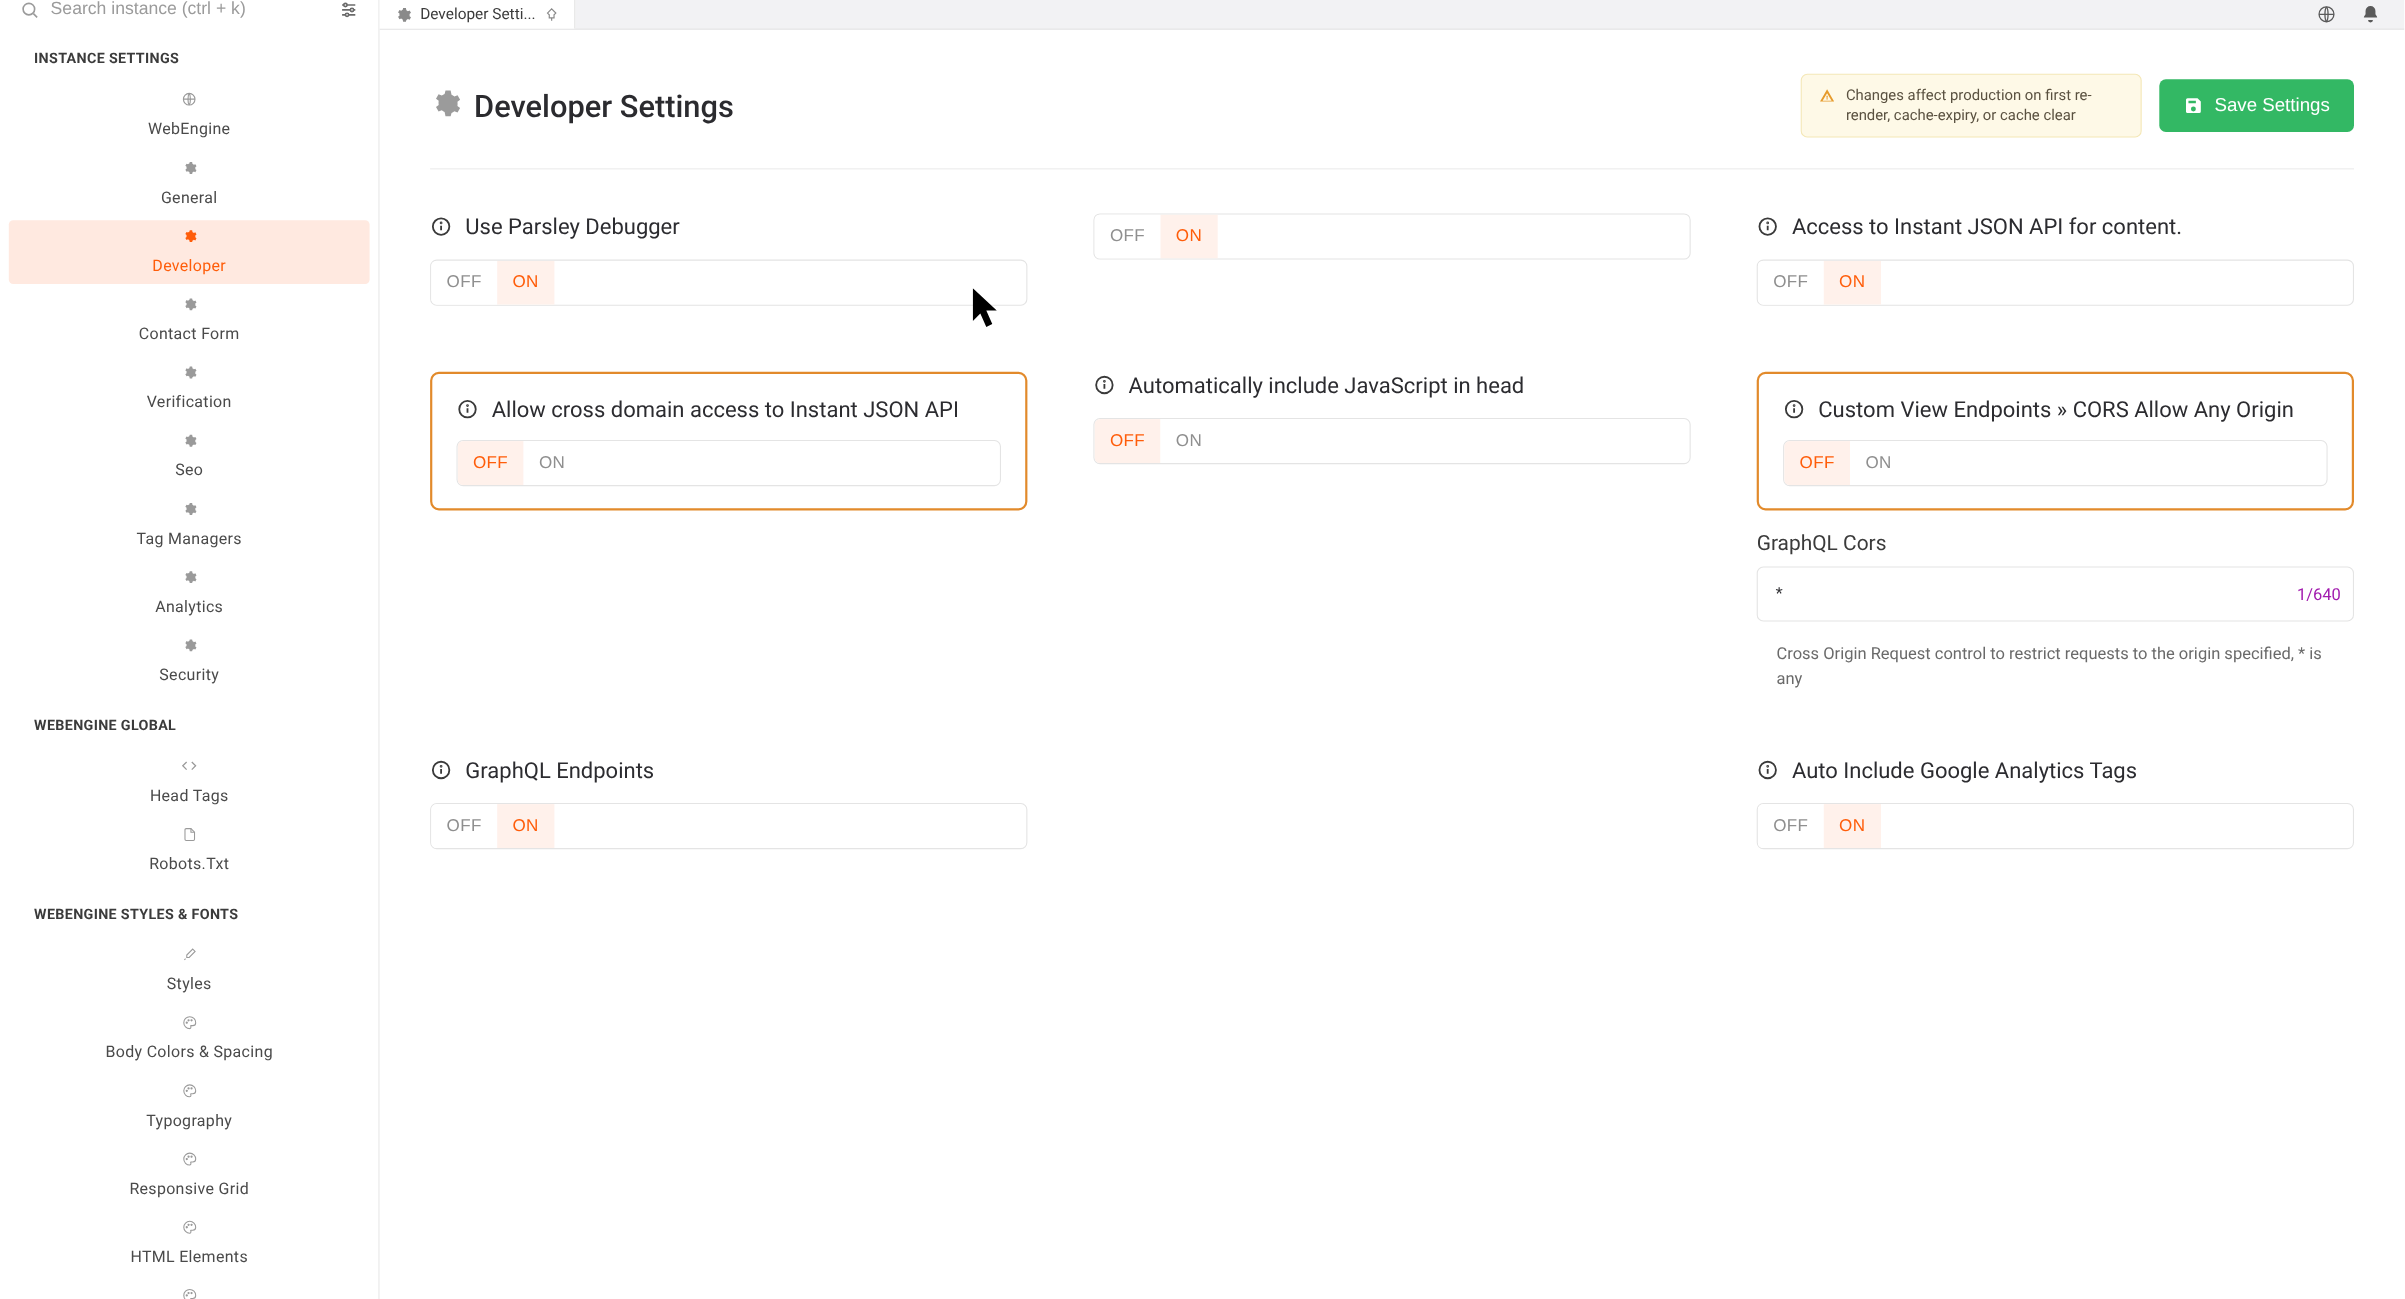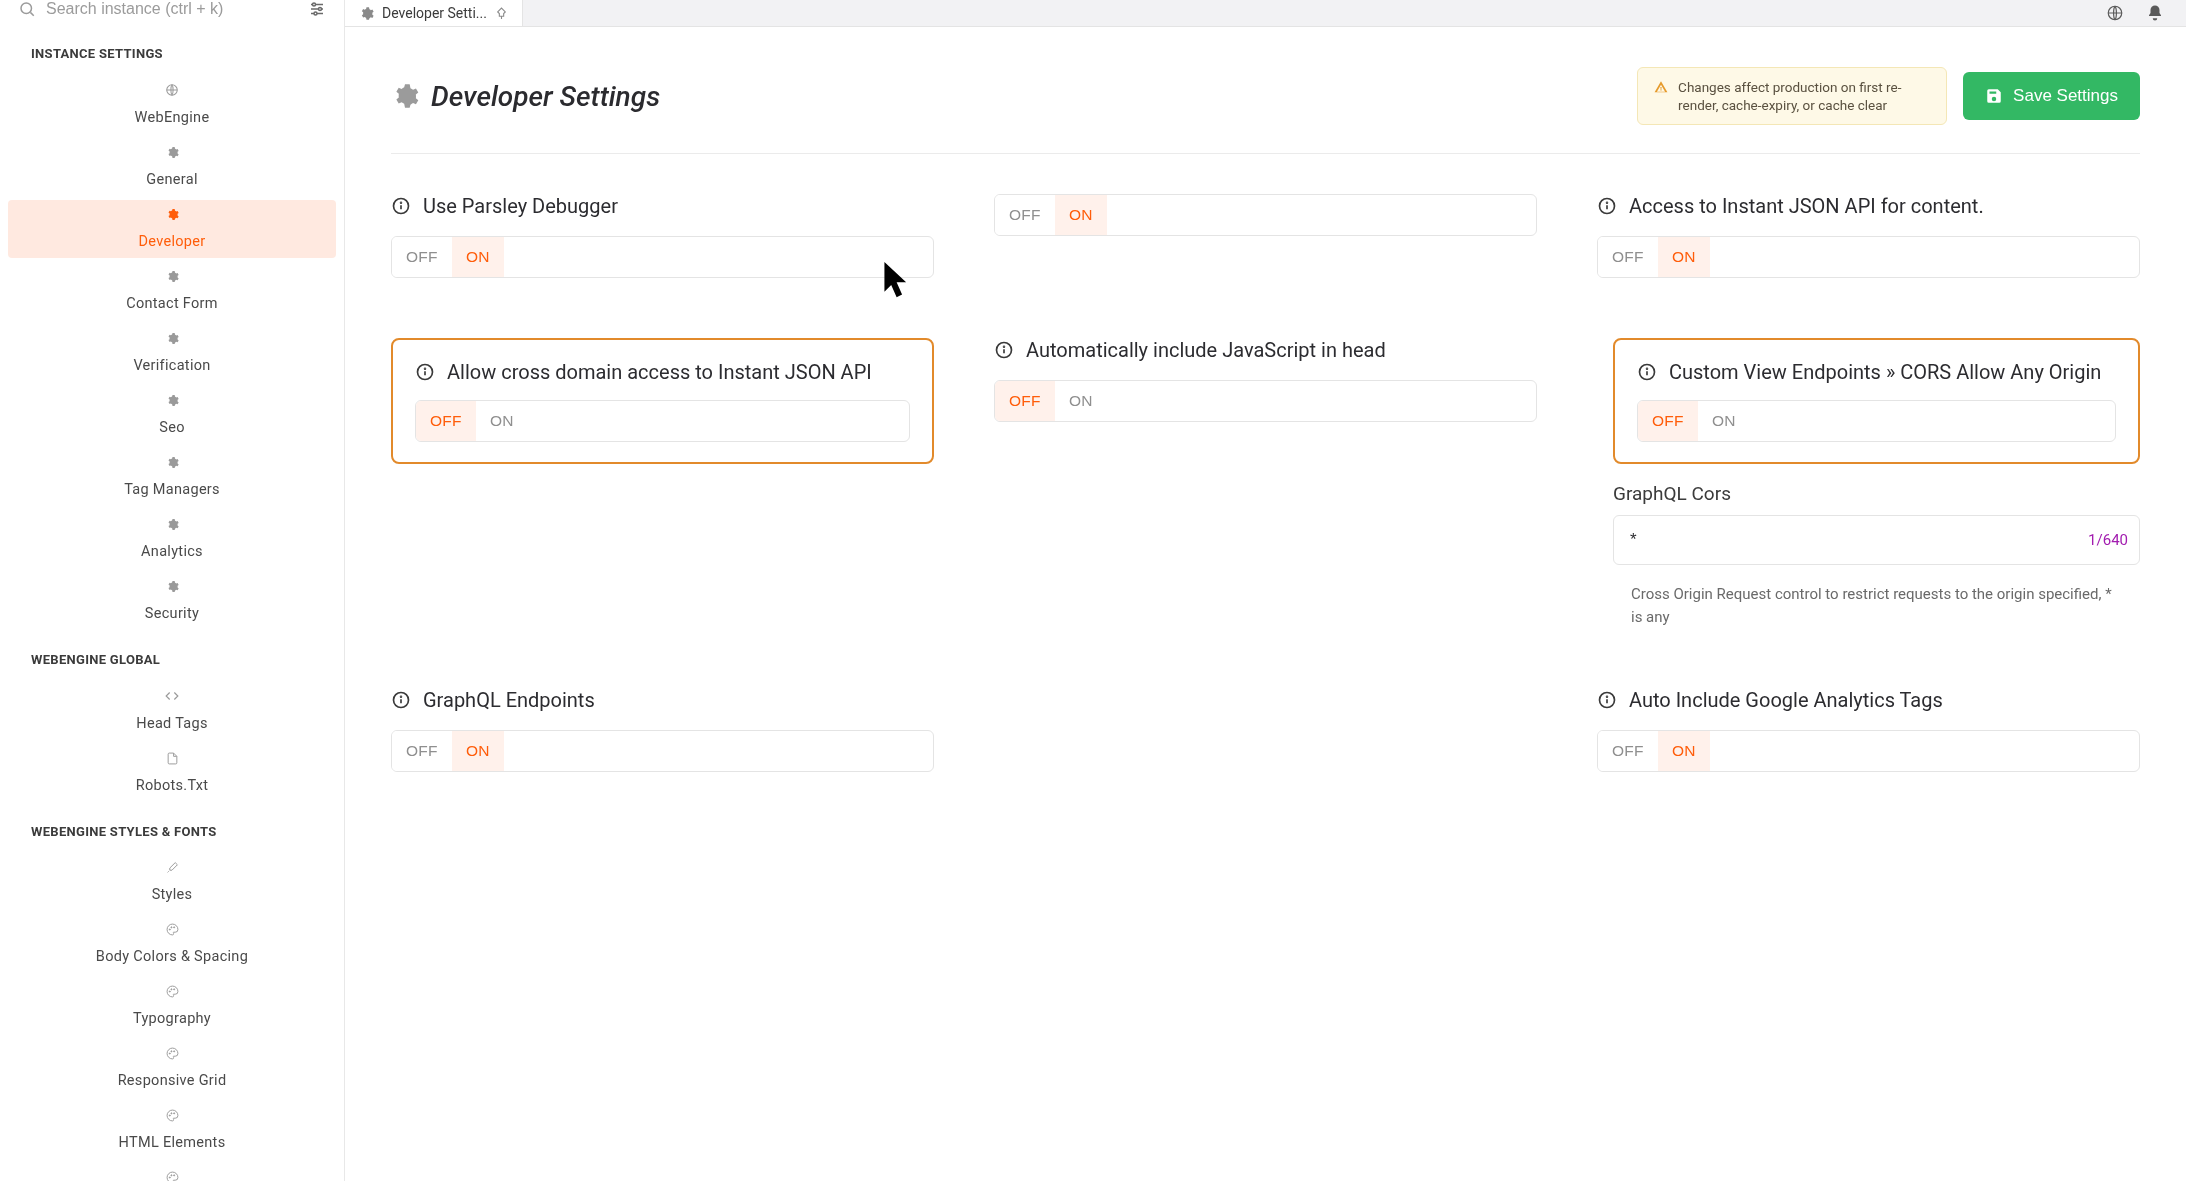--- a/index.html
+++ b/index.html
@@ -28,21 +28,21 @@
 .tab-bar { height: 27px; background: #f2f2f4; display: flex; align-items: center; border-bottom: 1px solid #e4e4e4; padding-left:0;}
 .tab { display: flex; align-items: center; gap: 8px; height: 100%; padding: 0 14px; background: #fff; border-right: 1px solid #e4e4e4; font-size: 14px; color: #3b3b3b;}
 .tab .tab-close { color: #8a8a8a; cursor: pointer; display:flex;}
 .tab-bar-spacer { flex: 1; }
 .tab-bar-right { display: flex; align-items: center; gap: 22px; padding-right: 22px; color: #5a5a5a; }
 .tab-bar-right > * { display:flex; }
 
 
 .content { flex: 1; overflow-y: auto; padding: 40px 46px; }
 .header-row { display: flex; align-items: center; gap: 16px; margin-bottom: 28px; }
-.page-title { font-size: 28px; font-weight: 500; color: #2b2b2f; display:flex; align-items:center; gap:12px;font-style:italic;}
+.page-title { font-size: 28px; font-weight: 500; color: #2b2b2f; display:flex; align-items:flex-start; gap:12px;}
 .page-title .title-icon { color: #9b9b9b; display:flex;}
 .header-spacer { flex: 1; }
 .alert { background: #fef9e7; border: 1px solid #f4e7b6; border-radius: 6px; padding: 10px 16px; display: flex; gap: 10px; font-size: 13.5px; color: #5a5140; max-width: 310px; line-height: 1.35;}
 .alert .alert-icon { color: #e69b2c; display:flex; margin-top:2px;}
 .save-button { background: #33b864; color: #fff; border: none; border-radius: 6px; padding: 14px 22px; font-size: 17px; font-weight: 500; cursor: pointer; display: flex; align-items: center; gap: 10px; }
 .divider { height: 1px; background: #ebebeb; margin: 10px 0 40px 0; }
 
 .settings-grid { display: grid; grid-template-columns: 1fr 1fr 1fr; column-gap: 60px; row-gap: 60px; align-items: start;}
 .setting { display: flex; flex-direction: column; gap: 18px; }
 .setting.highlighted { border: 2px solid #e28a2b; border-radius: 8px; padding: 20px 22px; gap:16px;}
@@ -55,21 +55,21 @@
 
 .text-setting { display:flex; flex-direction:column; gap:10px; }
 .text-label { font-size: 19px; color: #3b3b3b; }
 .text-input-wrap { position: relative; }
 .text-input { width: 100%; border: 1px solid #e4e4e4; border-radius: 6px; padding: 14px 16px; font-size: 17px; color: #2c2c30; outline: none; }
 .counter { position: absolute; right: 12px; top: 50%; transform: translateY(-50%); font-size: 15px; color: #a21caf; }
 .help-text { font-size: 15px; color: #6a6a6a; padding: 8px 18px 0 18px; line-height:1.5;}
 
 .cursor { position: absolute; left: 884px; top: 262px; pointer-events: none; z-index: 999;}
 
-.right-col-stack { display:flex; flex-direction:column; gap:18px;margin-left:16px;}
+.right-col-stack { display:flex; flex-direction:column; gap:18px;}
 </style>
 </head>
 <body>
 
 <div class="root">
 
   <aside class="sidebar">
     <div class="search-row">
       <span class="search-icon">
         <svg width="18" height="18" viewBox="0 0 24 24" fill="none" stroke="currentColor" stroke-width="2">

